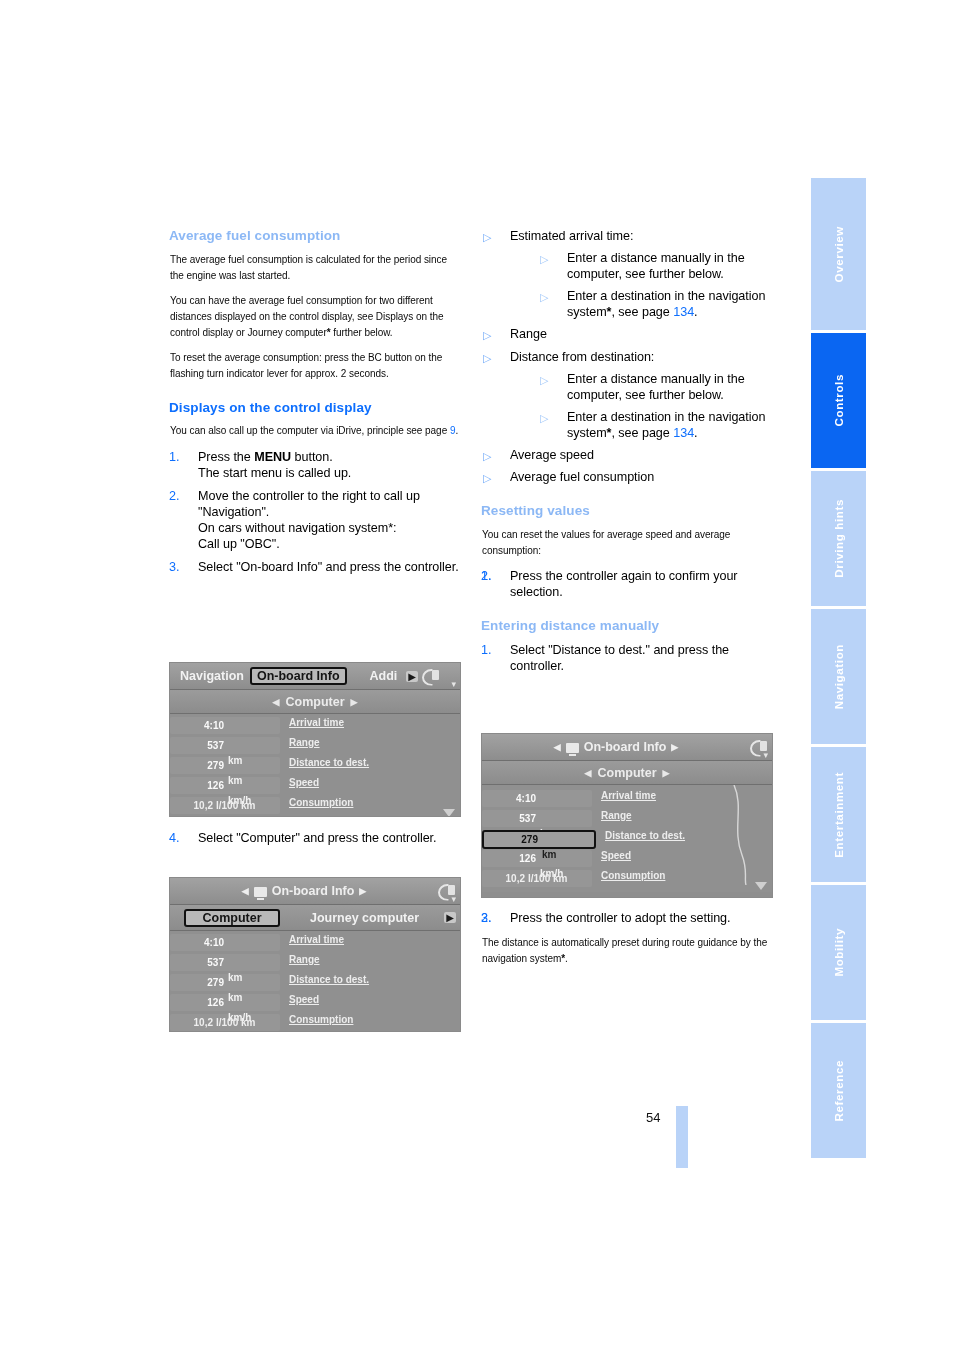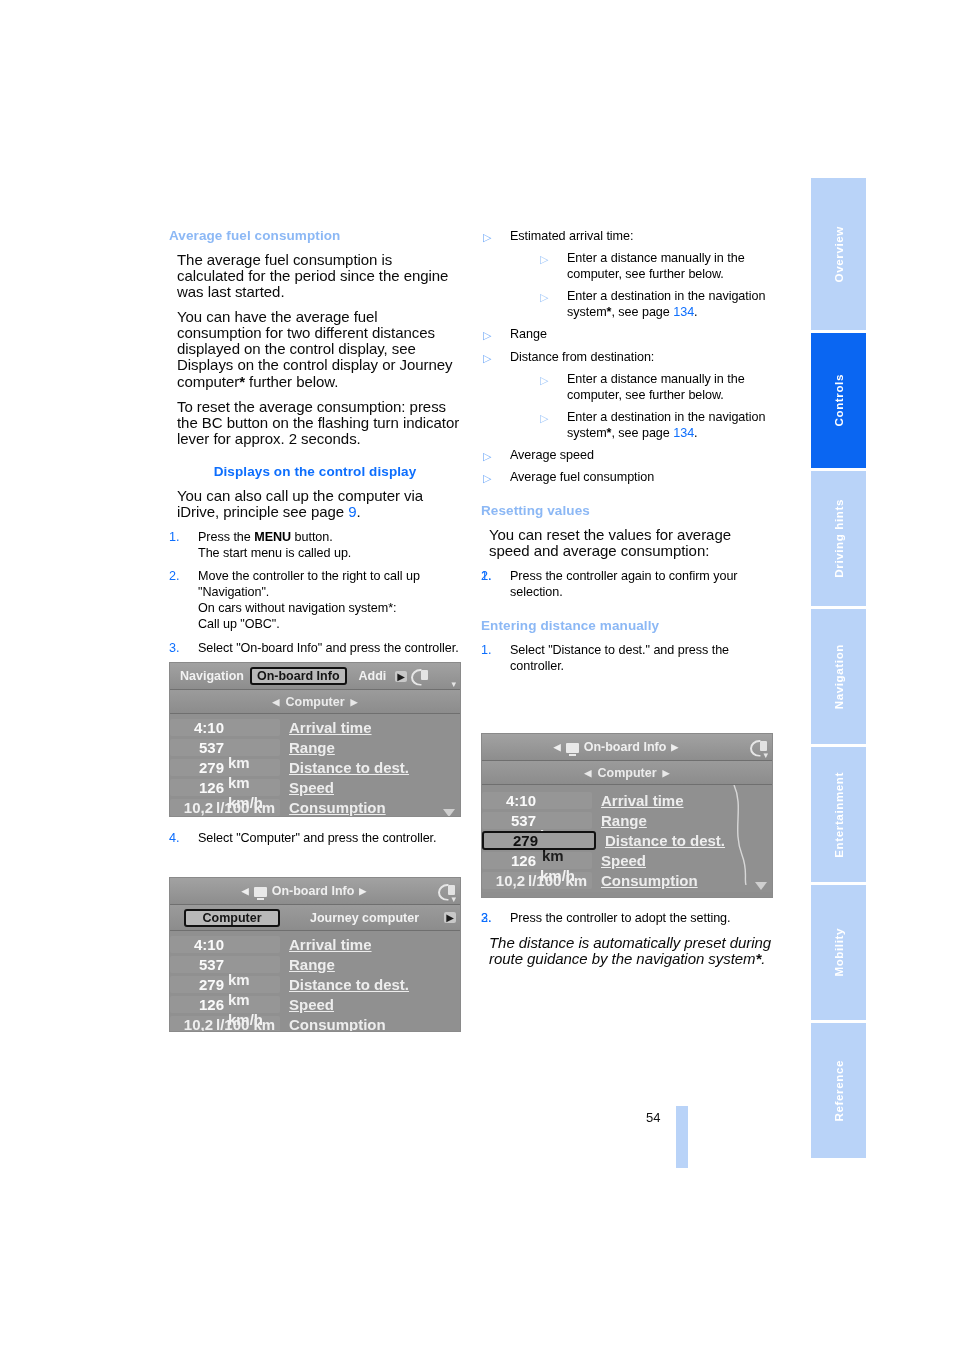--- a/index.html
+++ b/index.html
@@ -25,23 +25,23 @@
     font-size: 13.5px;
     font-weight: bold;
     letter-spacing: .1px;
     margin: 0 0 7px 0;
     line-height: 1.25;
   }
   h2.sec.light { color:#8cb8f5; }
   h2.sec.strong { color:#0d6efd; }
 
   p.body {
-    font-size: 15px;
+    font-size: 10px;
     line-height: 16.1px;
-    margin: 0 0 9px 8px;
+    margin: 0 0 9px 1px;
     color:#0a0a0a;
     letter-spacing: -0.05px;
   }
 
   
   ol.steps { margin: 0 0 9px 0; padding:0; list-style:none; }
   ol.steps > li {
     position: relative;
     padding-left: 29px;
     font-size: 12.6px;
@@ -130,23 +130,23 @@
     height: 24px;
     background: linear-gradient(#9b9b9b,#8c8c8c);
     border-bottom: 1px solid #6f6f6f;
     display:flex; align-items:center; justify-content:center;
     color:#ececec; font-size:12.5px; font-weight:bold;
     position:relative;
   }
   .d-subbar .arr { color:#e8e8e8; font-size:9px; margin:0 6px; }
   .d-rows { background:#909090; padding: 3px 0 2px 0; position:relative; }
   .d-row {
-    display:flex; align-items:center;
+    display:flex; align-items:flex-start;
     height: 20px;
-    font-size: 15px; font-weight:bold;
+    font-size: 10px; font-weight:bold;
     color:#efefef;
   }
   .d-row .val {
     width: 58px; text-align:right; padding-right:4px;
     color:#fafafa;
   }
   .d-row .unit { width: 52px; text-align:left; color:#f2f2f2;margin-top:30px; }
   .d-row .valwide { width: 46px; text-align:right; padding-right:3px; }
   .d-row .unitwide { width: 64px; text-align:left; }
   .d-row .lbl { flex:1; padding-left:9px; color:#ededed;text-decoration:underline; }
@@ -242,21 +242,21 @@
   <div class="col col-left">
 
     <h2 class="sec light">Average fuel consumption</h2>
 
     <p class="body">The average fuel consumption is calculated for the period since the engine was last started.</p>
 
     <p class="body"><span>You can have the average fuel consumption for two different distances displayed on the control display, see Displays on the control display or Journey computer</span><span class="star">*</span><span> further below.</span></p>
 
     <p class="body">To reset the average consumption: press the BC button on the flashing turn indicator lever for approx. 2 seconds.</p>
 
-    <h2 class="sec strong" style="margin-top:17px;text-align:center;">Displays on the control display</h2>
+    <h2 class="sec strong" style="margin-top:17px;">Displays on the control display</h2>
 
     <p class="body"><span>You can also call up the computer via iDrive, principle see page </span><span class="blue">9</span><span>.</span></p>
 
     <ol class="steps">
       <li>
         <span class="num">1.</span><span>Press the </span><span class="bold">MENU</span><span> button.</span><br>
         <span>The start menu is called up.</span>
       </li>
       <li>
         <span class="num">2.</span><span>Move the controller to the right to call up "Navigation".</span><br>
@@ -268,21 +268,21 @@
       </li>
     </ol>
   </div>
 
   <div class="fig" style="left:169px; top:662px;">
     <div class="fig-img" style="width:292px; height:155px;">
 
       <div class="d-topbar">
         <span class="d-tab">Navigation</span>
         <span class="d-tab sel">On-board Info</span>
-        <span class="d-tab" style="margin-left:6px">Addi</span>
+        <span class="d-tab" style="margin-left:17px">Addi</span>
         <span class="d-arrowbox">▶</span>
         <span class="d-knob"></span>
         <span class="d-chev">▾</span>
       </div>
 
       <div class="d-subbar">
         <span class="arr">◀</span>
         <span>Computer</span>
         <span class="arr">▶</span>
       </div>
@@ -528,21 +528,21 @@
 
   <div style="position:absolute; left:481px; top:903px; width:292px;">
     <ol class="steps">
       <li>
         <span class="num">2.</span>
       </li>
       <li>
         <span class="num">3.</span><span>Press the controller to adopt the setting.</span>
       </li>
     </ol>
-    <p class="body" style="margin-top:2px;font-style:italic;"><span>The distance is automatically preset during route guidance by the navigation system</span><span class="star">*</span><span>.</span></p>
+    <p class="body" style="margin-top:2px;"><span>The distance is automatically preset during route guidance by the navigation system</span><span class="star">*</span><span>.</span></p>
   </div>
 
   <div class="sidebar">
     <div class="tab" style="height:152px;">
       <span class="lbl">Overview</span>
     </div>
     <div class="tab active" style="height:135px;">
       <span class="lbl">Controls</span>
     </div>
     <div class="tab" style="height:135px;">

